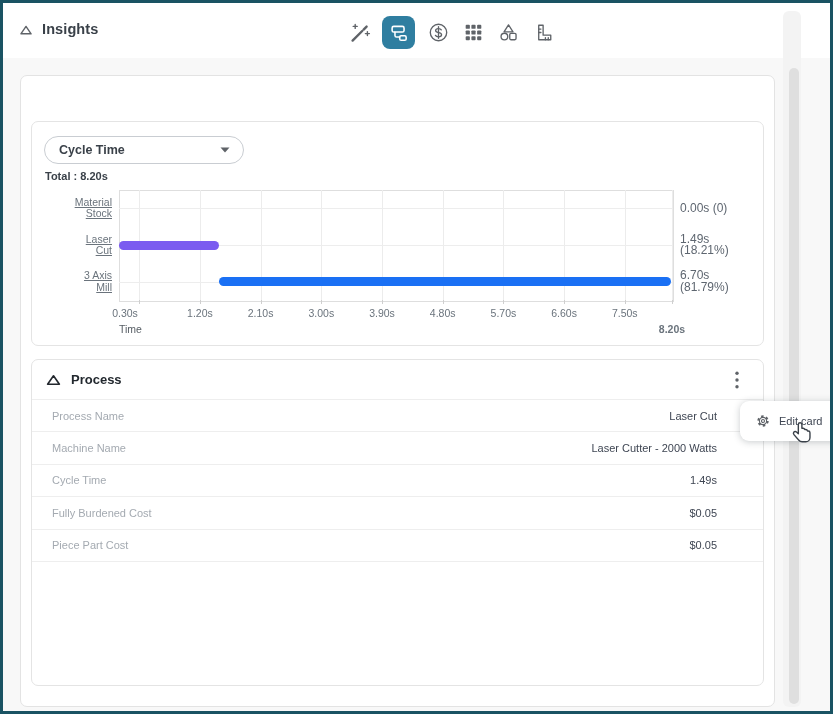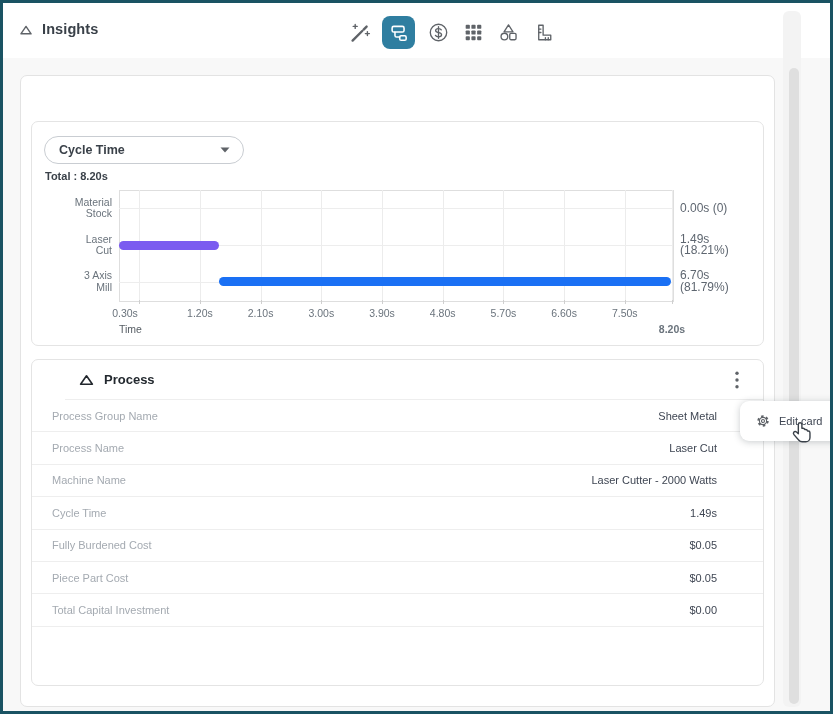--- a/index.html
+++ b/index.html
@@ -28,26 +28,26 @@
   .chart-card{position:absolute;left:10px;top:45px;width:733px;height:225px;background:#fff;border:1px solid #E4E4E4;border-radius:7px;box-sizing:border-box;}
   .dropdown{position:absolute;left:12px;top:14px;width:200px;height:28px;border:1px solid #C9CDD2;border-radius:15px;box-sizing:border-box;display:flex;align-items:center;justify-content:space-between;padding:0 13px 0 14px;background:#fff;cursor:pointer;}
   .dropdown-value{font-size:12.5px;font-weight:700;color:#3A4149;}
   .chart-total{position:absolute;left:13px;top:48px;font-size:11px;font-weight:700;color:#3A4149;}
   .gantt{position:absolute;inset:0;}
   .gantt .plot-border{position:absolute;border:1px solid #DEDEDE;background:transparent;}
   .gantt .vgrid{position:absolute;width:1px;background:#ECECEC;}
   .gantt .hgrid{position:absolute;height:1px;background:#EDEDED;}
   .gantt .xtick{position:absolute;width:1px;height:4px;background:#CFCFCF;}
   .gantt .xlab{position:absolute;width:60px;text-align:center;font-size:10.5px;color:#6A737C;}
-  .gantt .ylab{position:absolute;text-align:right;font-size:10.5px;color:#6A737C;line-height:11.5px;white-space:pre;}
+  .gantt .ylab{position:absolute;text-align:right;font-size:10.5px;color:#6A737C;line-height:11.5px;white-space:pre;text-decoration:underline;}
   .gantt .rlab{position:absolute;font-size:12px;color:#5E6670;line-height:11.5px;white-space:pre;}
   .gantt .bar{position:absolute;height:9px;border-radius:4.5px;}
   .gantt .axis-title{position:absolute;text-align:left;font-size:10.5px;color:#555C63;}
   
-  .process-card{position:absolute;left:10px;top:283px;width:733px;height:327px;background:#fff;border:1px solid #E4E4E4;border-radius:7px;box-sizing:border-box;padding-left:33px;}
+  .process-card{position:absolute;left:10px;top:283px;width:733px;height:327px;background:#fff;border:1px solid #E4E4E4;border-radius:7px;box-sizing:border-box;}
   .process-card .card-header{border-bottom:1px solid #EEEEEE;justify-content:space-between;}
   .header-left{display:flex;align-items:center;gap:10px;}
   .kebab-btn{width:24px;height:24px;display:flex;align-items:center;justify-content:center;border-radius:4px;cursor:pointer;}
   .prows{position:absolute;top:40px;left:0;right:0;}
   .prow{height:32.4px;display:flex;align-items:center;justify-content:space-between;padding:0 46px 0 20px;border-bottom:1px solid #EEEEEE;box-sizing:border-box;}
   .prow .lbl{font-size:11px;color:#A4AAB1;}
   .prow .val{font-size:11px;color:#3F4653;}
   
   .popup{position:absolute;left:737px;top:398px;width:106px;height:40px;background:#fff;border-radius:9px;box-shadow:0 1px 7px rgba(40,50,60,.25);z-index:5;display:flex;align-items:center;gap:9px;padding-left:16px;box-sizing:border-box;}
   .popup-label{font-size:11px;color:#3F4653;}
@@ -207,46 +207,38 @@
         <div class="kebab-btn">
           <svg width="4" height="18" viewBox="0 0 4 18">
             <circle cx="2" cy="2.2" r="1.7" fill="#5F6368"></circle>
               <circle cx="2" cy="9" r="1.7" fill="#5F6368"></circle>
               <circle cx="2" cy="15.8" r="1.7" fill="#5F6368"></circle>
           </svg>
         </div>
       </div>
       <div class="prows">
           <div class="prow">
-            <span class="lbl">Process Group Name</span>
-            <span class="val">Sheet Metal</span>
-          </div>
-          <div class="prow">
             <span class="lbl">Process Name</span>
             <span class="val">Laser Cut</span>
           </div>
           <div class="prow">
             <span class="lbl">Machine Name</span>
             <span class="val">Laser Cutter - 2000 Watts</span>
           </div>
           <div class="prow">
             <span class="lbl">Cycle Time</span>
             <span class="val">1.49s</span>
           </div>
           <div class="prow">
             <span class="lbl">Fully Burdened Cost</span>
             <span class="val">$0.05</span>
           </div>
           <div class="prow">
             <span class="lbl">Piece Part Cost</span>
             <span class="val">$0.05</span>
-          </div>
-          <div class="prow">
-            <span class="lbl">Total Capital Investment</span>
-            <span class="val">$0.00</span>
           </div>
         </div>
     </div>
   </div>
 
   <div class="popup">
     <div style="display:flex;align-items:center;gap:9px;cursor:pointer;">
       <svg width="14" height="14" viewBox="0 0 16 16">
         <g stroke="#5F6368" fill="none">
           <circle cx="8" cy="8" r="5.3" stroke-width="2.4" stroke-dasharray="2.75 2.8"></circle>

